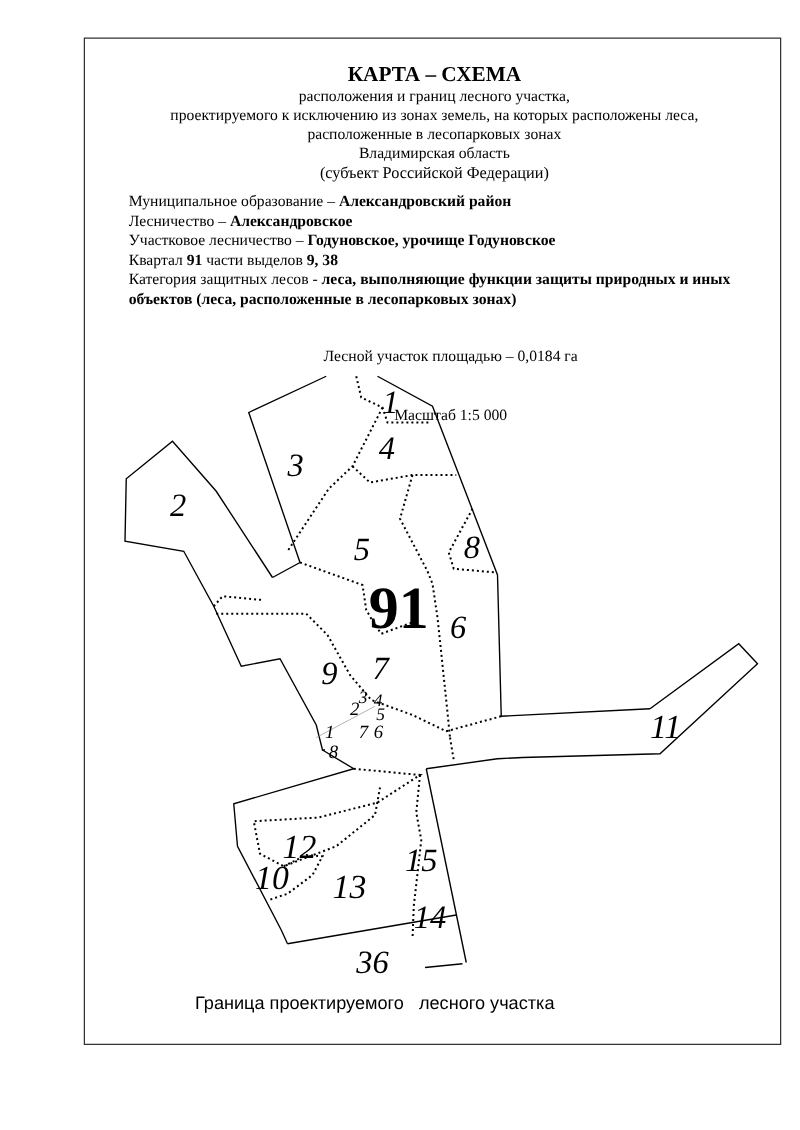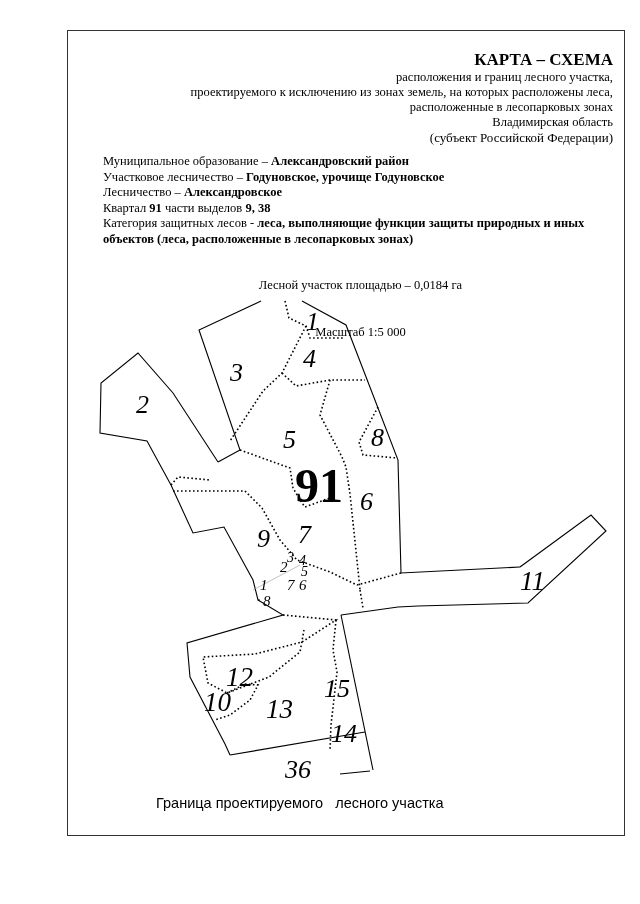--- a/index.html
+++ b/index.html
@@ -1,18 +1,18 @@
 <!DOCTYPE html>
 <html><head>
   <meta charset="utf-8">
   <style>
     html, body { margin: 0; padding: 0; background: #ffffff; }
     body { width: 640px; height: 904px; position: relative; overflow: hidden; font-family: "Liberation Serif", serif; color: #000; }
     .frame { position: absolute; left: 67px; top: 30px; width: 558px; height: 806px; border: 1.5px solid #333; box-sizing: border-box; }
-    .header { position: absolute; left: 58px; top: 50px; width: 555px; text-align: right; }
+    .header { position: absolute; left: 70px; top: 50px; width: 555px; text-align: center; }
     .title { font-weight: bold; font-size: 17px; line-height: 20px; }
     .sub { font-weight: normal; font-size: 12.5px; line-height: 15px; }
     .region { font-size: 12.5px; line-height: 15px; }
     .region-note { font-size: 13px; line-height: 15px; }
     .info { position: absolute; left: 103px; top: 154px; width: 515px; font-size: 12.5px; line-height: 15.5px; }
     .info b { font-weight: bold; }
     .centered { text-align: center; margin-top: 31px; }
     .map { position: absolute; left: 0; top: 0; }
     .legend { position: absolute; left: 156px; top: 795px; font-family: "Liberation Sans", sans-serif; font-size: 14.5px; white-space: pre; }
     .lbl { font-family: "Liberation Serif", serif; font-style: italic; }
@@ -26,22 +26,22 @@
   <div class="title">КАРТА – СХЕМА</div>
   <div class="sub">расположения и границ лесного участка,</div>
   <div class="sub">проектируемого к исключению из зонах земель, на которых расположены леса,</div>
   <div class="sub">расположенные в лесопарковых зонах</div>
   <div class="region">Владимирская область</div>
   <div class="region-note">(субъект Российской Федерации)</div>
 </div>
 
 <div class="info">
   <div><span>Муниципальное образование – </span><b>Александровский район</b></div>
+  <div><span>Лесничество – </span><b>Александровское</b></div>
   <div><span>Участковое лесничество – </span><b>Годуновское, урочище Годуновское</b></div>
-  <div><span>Лесничество – </span><b>Александровское</b></div>
   <div><span>Квартал </span><b>91</b><span> части выделов </span><b>9, 38</b></div>
   <div><span>Категория защитных лесов - </span><b>леса, выполняющие функции защиты природных и иных объектов (леса, расположенные в лесопарковых зонах)</b></div>
   <div class="centered">Лесной участок площадью – 0,0184 га</div>
   <div class="centered">Масштаб 1:5 000</div>
 </div>
 
 <svg class="map" width="640" height="904" viewBox="0 0 640 904" xmlns="http://www.w3.org/2000/svg">
   <g fill="none" stroke="#000" stroke-width="1.1">
 
     <polyline points="261,301 199,330 240,450 218,462"></polyline>

